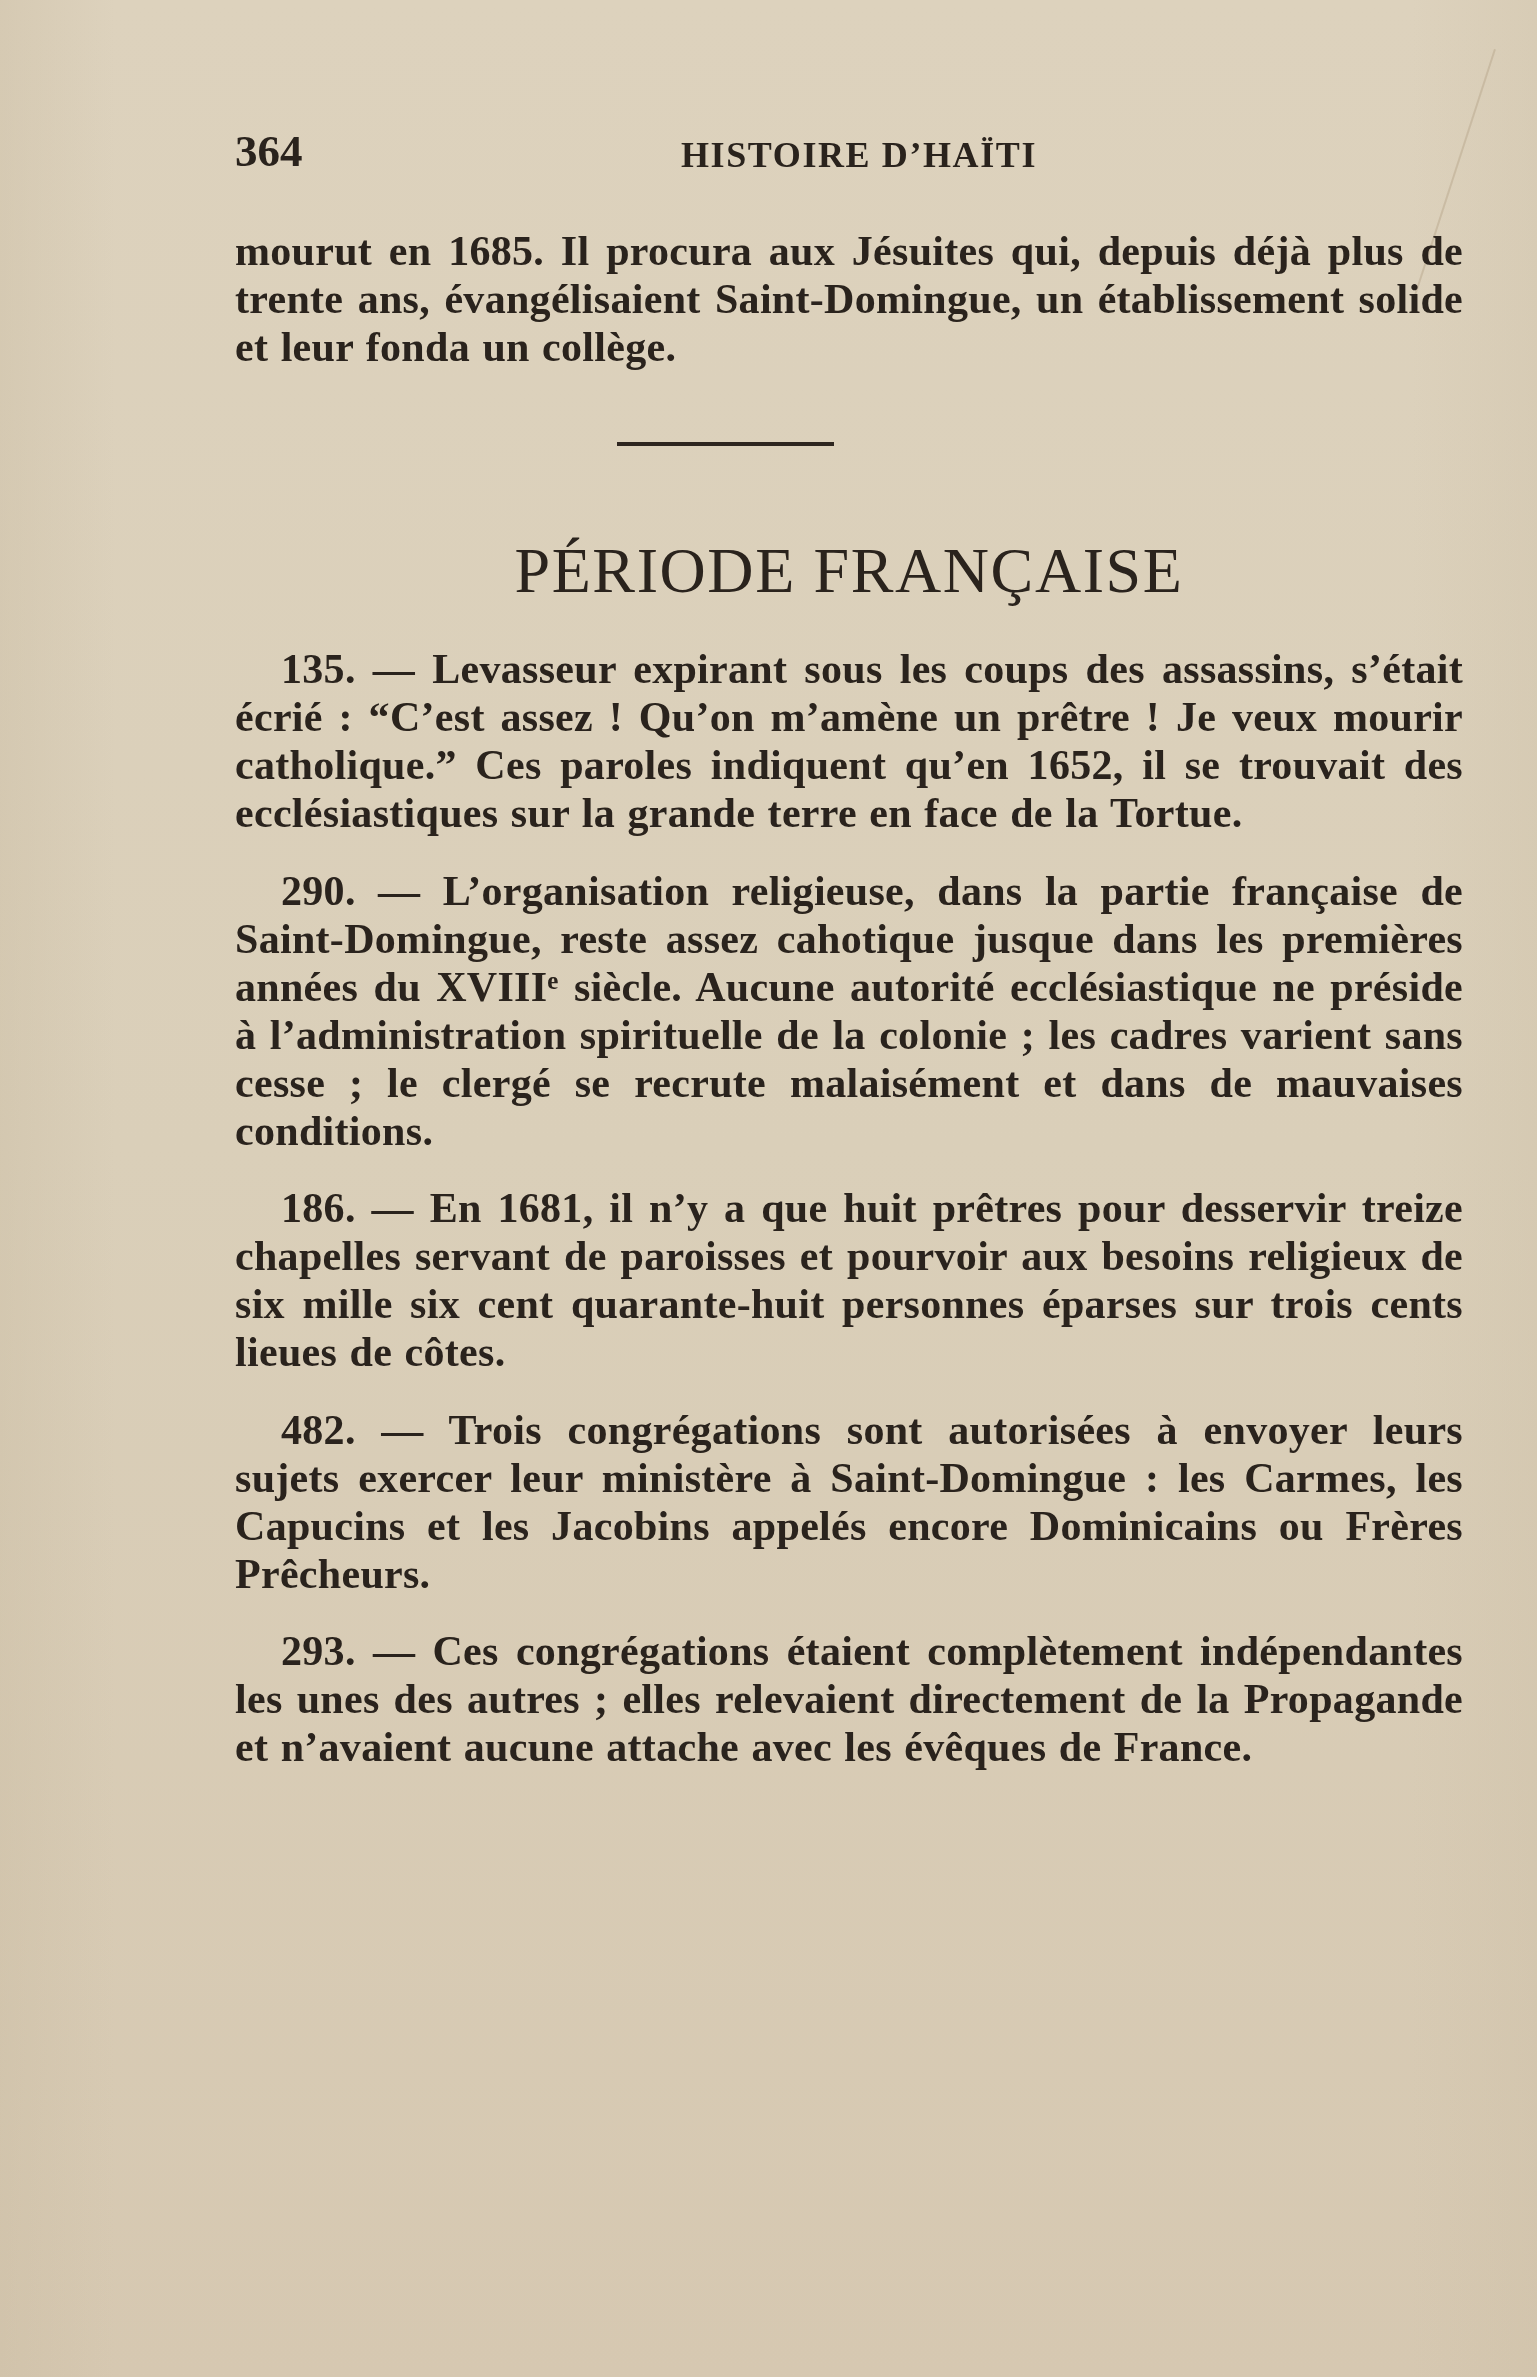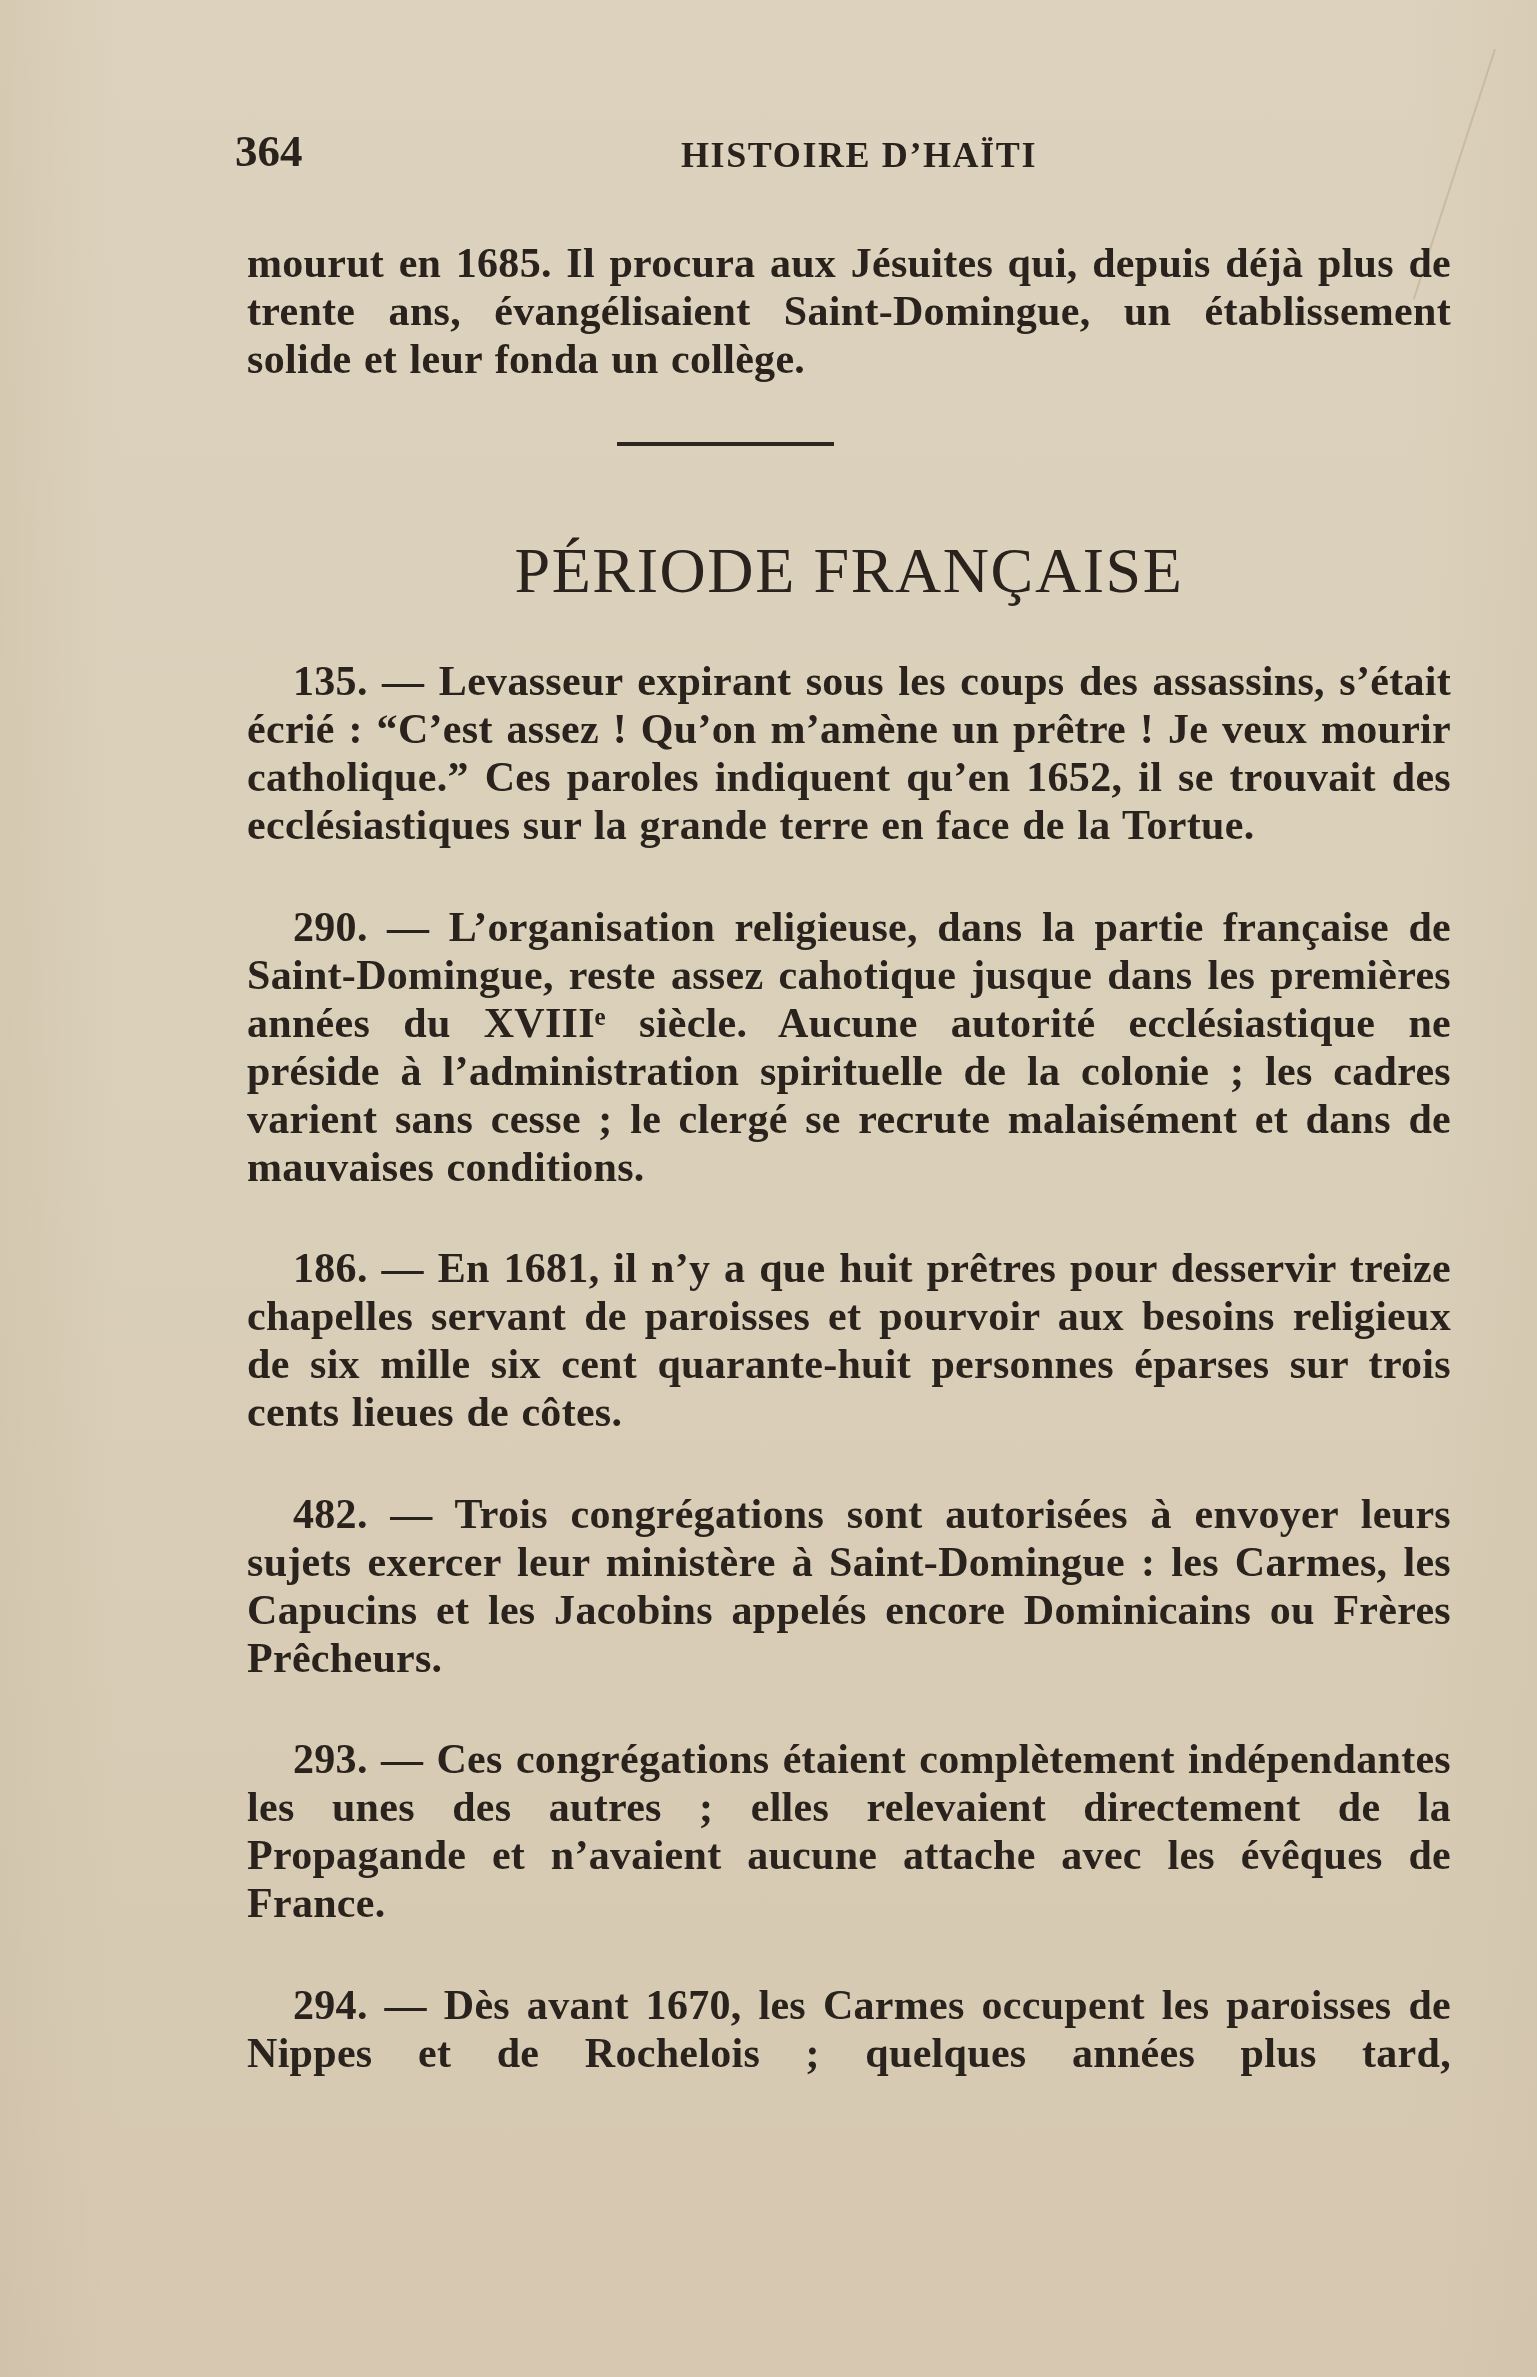--- a/index.html
+++ b/index.html
@@ -55,21 +55,21 @@
     left: 235px;
     width: 1228px;
     font-size: 42px;
     line-height: 48px;
     text-align: justify;
     font-weight: bold;
     letter-spacing: 0.3px;
     word-spacing: 1.6px;
   }
   .text-block p {
-    margin: 12px;
+    margin: 0;
     text-align-last: left;
   }
   .text-block p.indent { text-indent: 46px; }
   #top-block { top: 227px; }
   .rule {
     position: absolute;
     left: 617px; top: 442px;
     width: 217px; height: 4.1px;
     background: #2e2620;
   }
@@ -108,16 +108,15 @@
     <p class="indent">135. — Levasseur expirant sous les coups des assassins, s’était écrié : “C’est assez ! Qu’on m’amène un prêtre ! Je veux mourir catholique.” Ces paroles indiquent qu’en 1652, il se trouvait des ecclésiastiques sur la grande terre en face de la Tortue.</p>
     <div class="para-gap"></div>
     <p class="indent">290. — L’organisation religieuse, dans la partie française de Saint-Domingue, reste assez cahotique jusque dans les premières années du XVIIIᵉ siècle. Aucune autorité ecclésiastique ne préside à l’administration spirituelle de la colonie ; les cadres varient sans cesse ; le clergé se recrute malaisément et dans de mauvaises conditions.</p>
     <div class="para-gap"></div>
     <p class="indent">186. — En 1681, il n’y a que huit prêtres pour desservir treize chapelles servant de paroisses et pourvoir aux besoins religieux de six mille six cent quarante-huit personnes éparses sur trois cents lieues de côtes.</p>
     <div class="para-gap"></div>
     <p class="indent">482. — Trois congrégations sont autorisées à envoyer leurs sujets exercer leur ministère à Saint-Domingue : les Carmes, les Capucins et les Jacobins appelés encore Dominicains ou Frères Prêcheurs.</p>
     <div class="para-gap"></div>
     <p class="indent">293. — Ces congrégations étaient complètement indépendantes les unes des autres ; elles relevaient directement de la Propagande et n’avaient aucune attache avec les évêques de France.</p>
     <div class="para-gap"></div>
-    <p class="indent" style="text-align-last: justify;">294. — Dès avant 1670, les Carmes occupent les paroisses de Nippes et de Rochelois ; quelques années plus tard,</p>
   </div>
 </div>
 
 
 </body></html>

